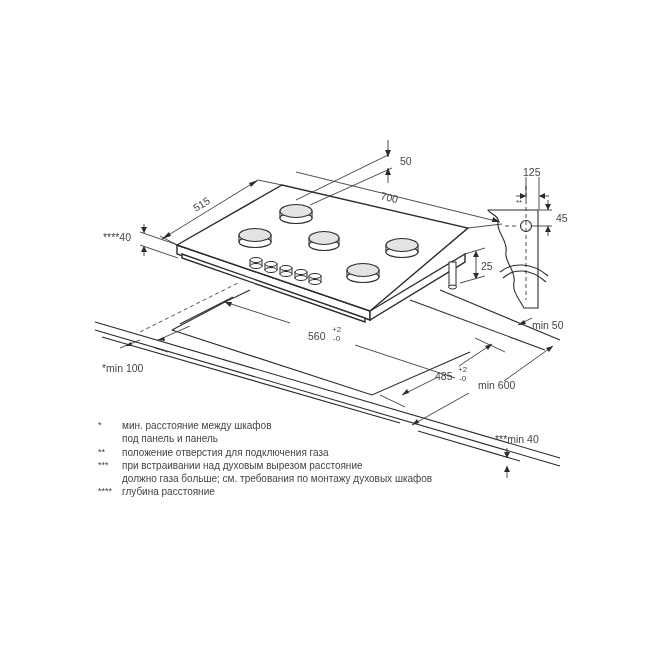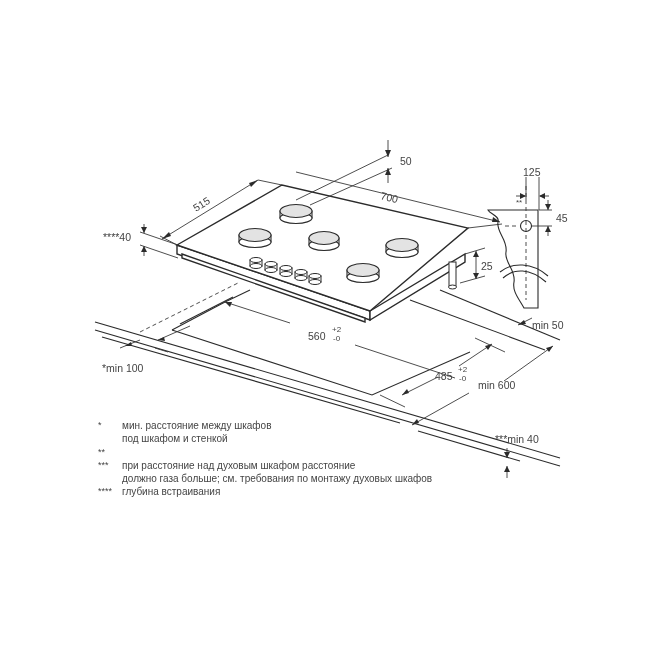--- a/index.html
+++ b/index.html
@@ -236,30 +236,31 @@
   </g>
 </svg>
 
 <div class="legend">
   <div class="legend-row">
     <span class="legend-mark">*</span>
     <span class="legend-text">мин. расстояние между шкафов</span>
   </div>
   <div class="legend-row">
     <span class="legend-mark"></span>
-    <span class="legend-text">под шкафом и стенкой</span>
+    <span class="legend-text">под панель и панель</span>
   </div>
   <div class="legend-row">
     <span class="legend-mark">**</span>
+    <span class="legend-text">положение отверстия для подключения газа</span>
   </div>
   <div class="legend-row">
     <span class="legend-mark">***</span>
-    <span class="legend-text">при расстояние над духовым шкафом расстояние</span>
+    <span class="legend-text">при встраивании над духовым вырезом расстояние</span>
   </div>
   <div class="legend-row">
     <span class="legend-mark"></span>
     <span class="legend-text">должно газа больше; см. требования по монтажу духовых шкафов</span>
   </div>
   <div class="legend-row">
     <span class="legend-mark">****</span>
-    <span class="legend-text">глубина встраивания</span>
+    <span class="legend-text">глубина расстояние</span>
   </div>
 </div>
 
 </body></html>

